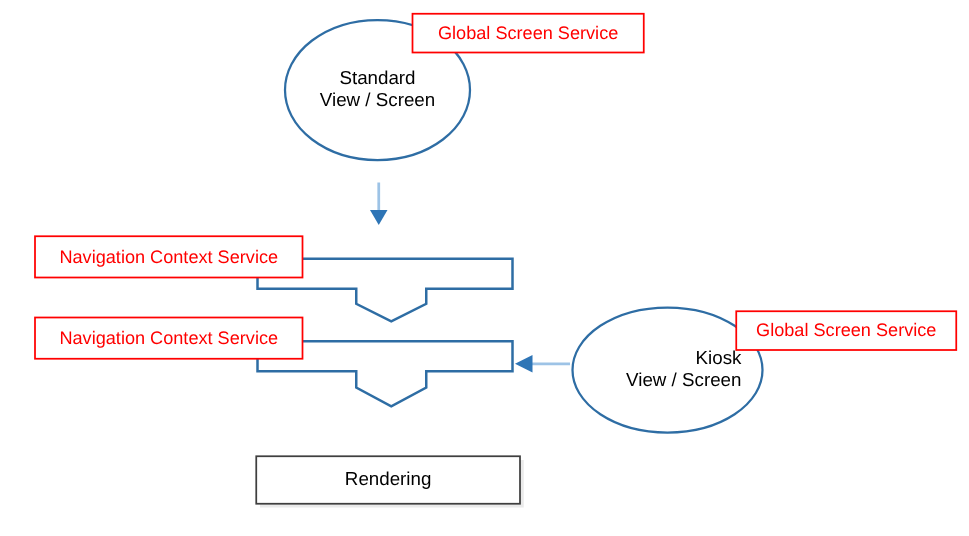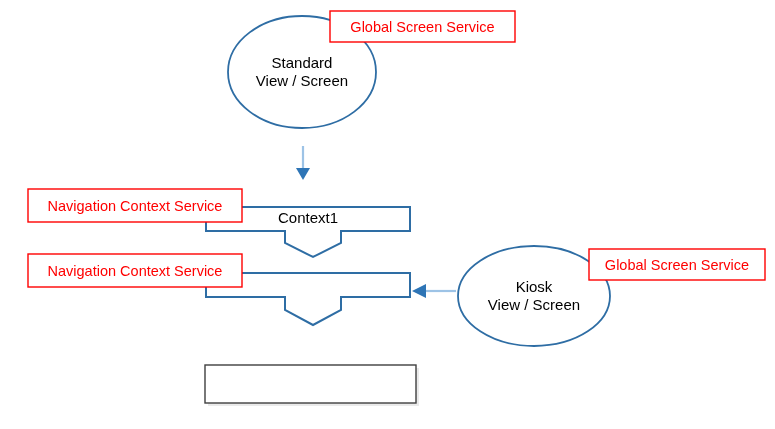--- a/index.html
+++ b/index.html
@@ -94,27 +94,27 @@
 
     <rect x="28" y="254" width="214" height="33" fill="#ffffff" stroke="#ff0000" stroke-width="1.4"></rect>
 
     <rect x="589" y="249" width="176" height="31" fill="#ffffff" stroke="#ff0000" stroke-width="1.4"></rect>
   </svg>
 
   <div class="node-label ellipse-label" style="left:228px; top:44px; width:148px; height:56px;text-align:center;">
     <span><span>Standard</span><br><span>View / Screen</span></span>
   </div>
 
-  <div class="node-label ellipse-label" style="left:458px; top:269px; width:152px; height:54px;">
+  <div class="node-label ellipse-label" style="left:471px; top:269px; width:152px; height:54px;text-align:right;">
     <span><span>Kiosk</span><br><span>View / Screen</span></span>
   </div>
 
-  <div class="node-label" style="left:206px; top:205px; width:204px; height:26px;">Context1</div>
 
 
+  <div class="node-label" style="left:205px; top:365px; width:211px; height:38px;">Rendering</div>
 
   <div class="svc-label" style="left:330px; top:11px; width:185px; height:31px;">Global Screen Service</div>
 
   <div class="svc-label" style="left:28px; top:189px; width:214px; height:33px;">Navigation Context Service</div>
 
   <div class="svc-label" style="left:28px; top:254px; width:214px; height:33px;">Navigation Context Service</div>
 
   <div class="svc-label" style="left:589px; top:249px; width:176px; height:31px;">Global Screen Service</div>
 
 </div>

